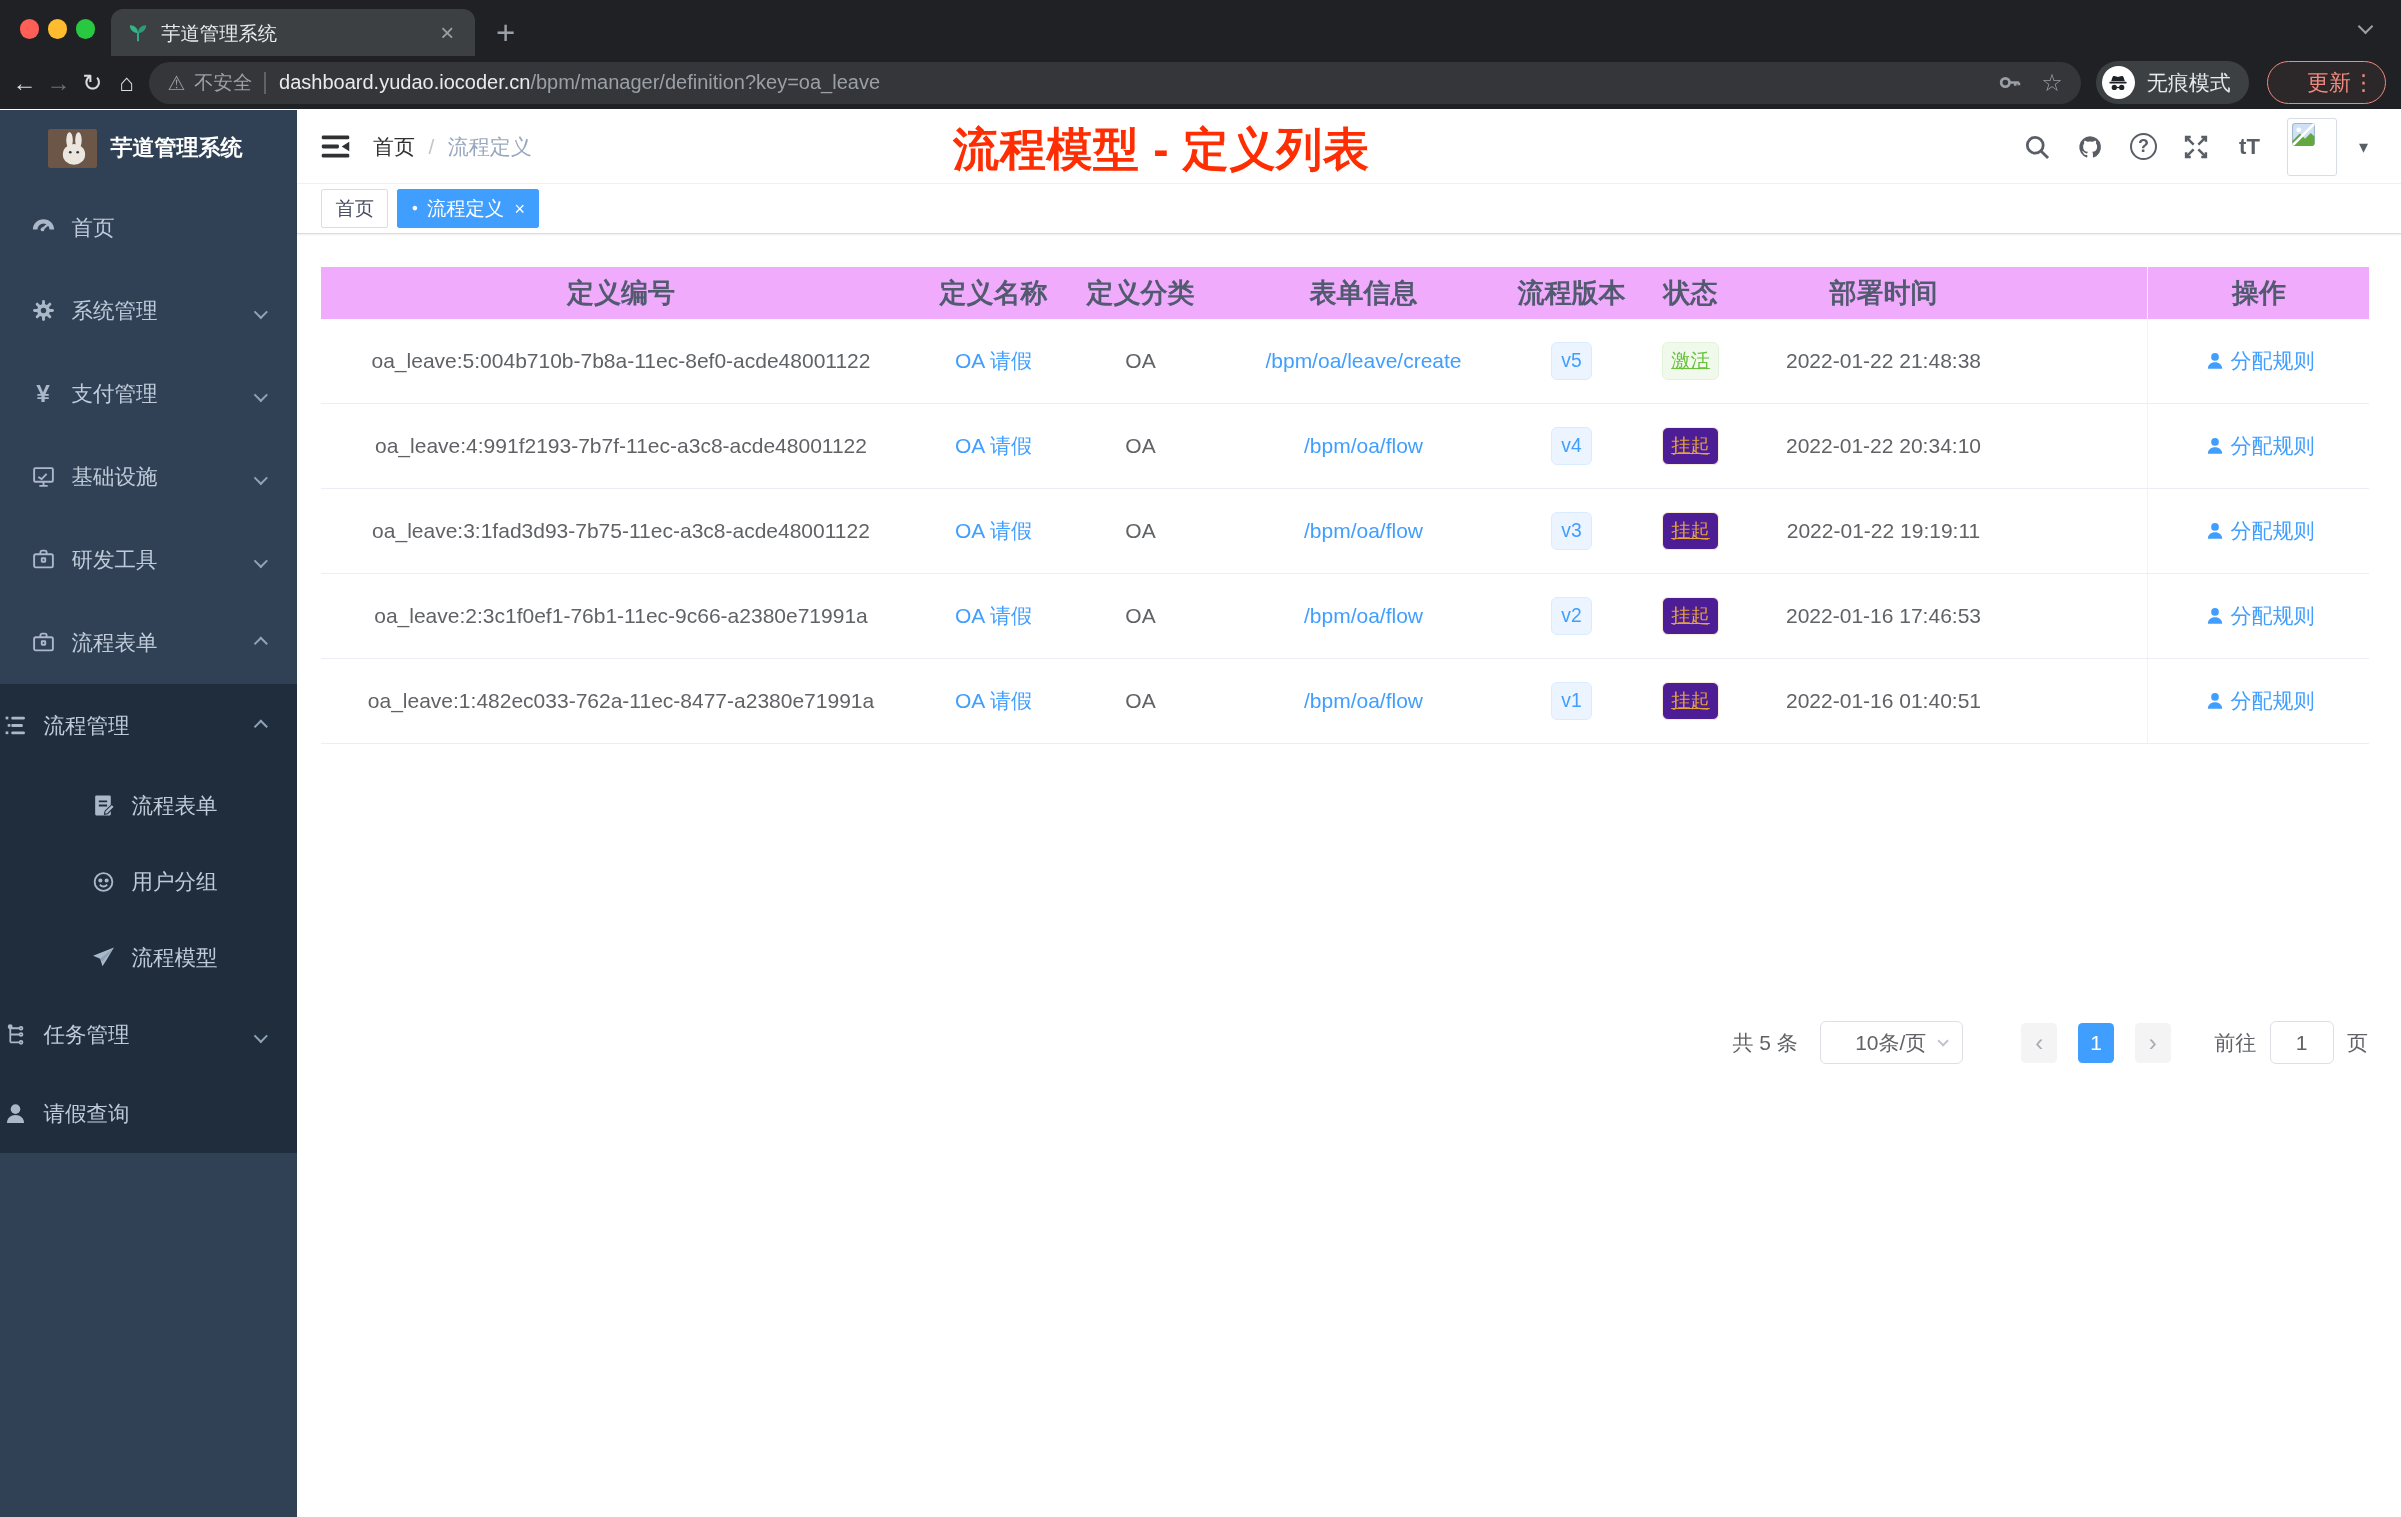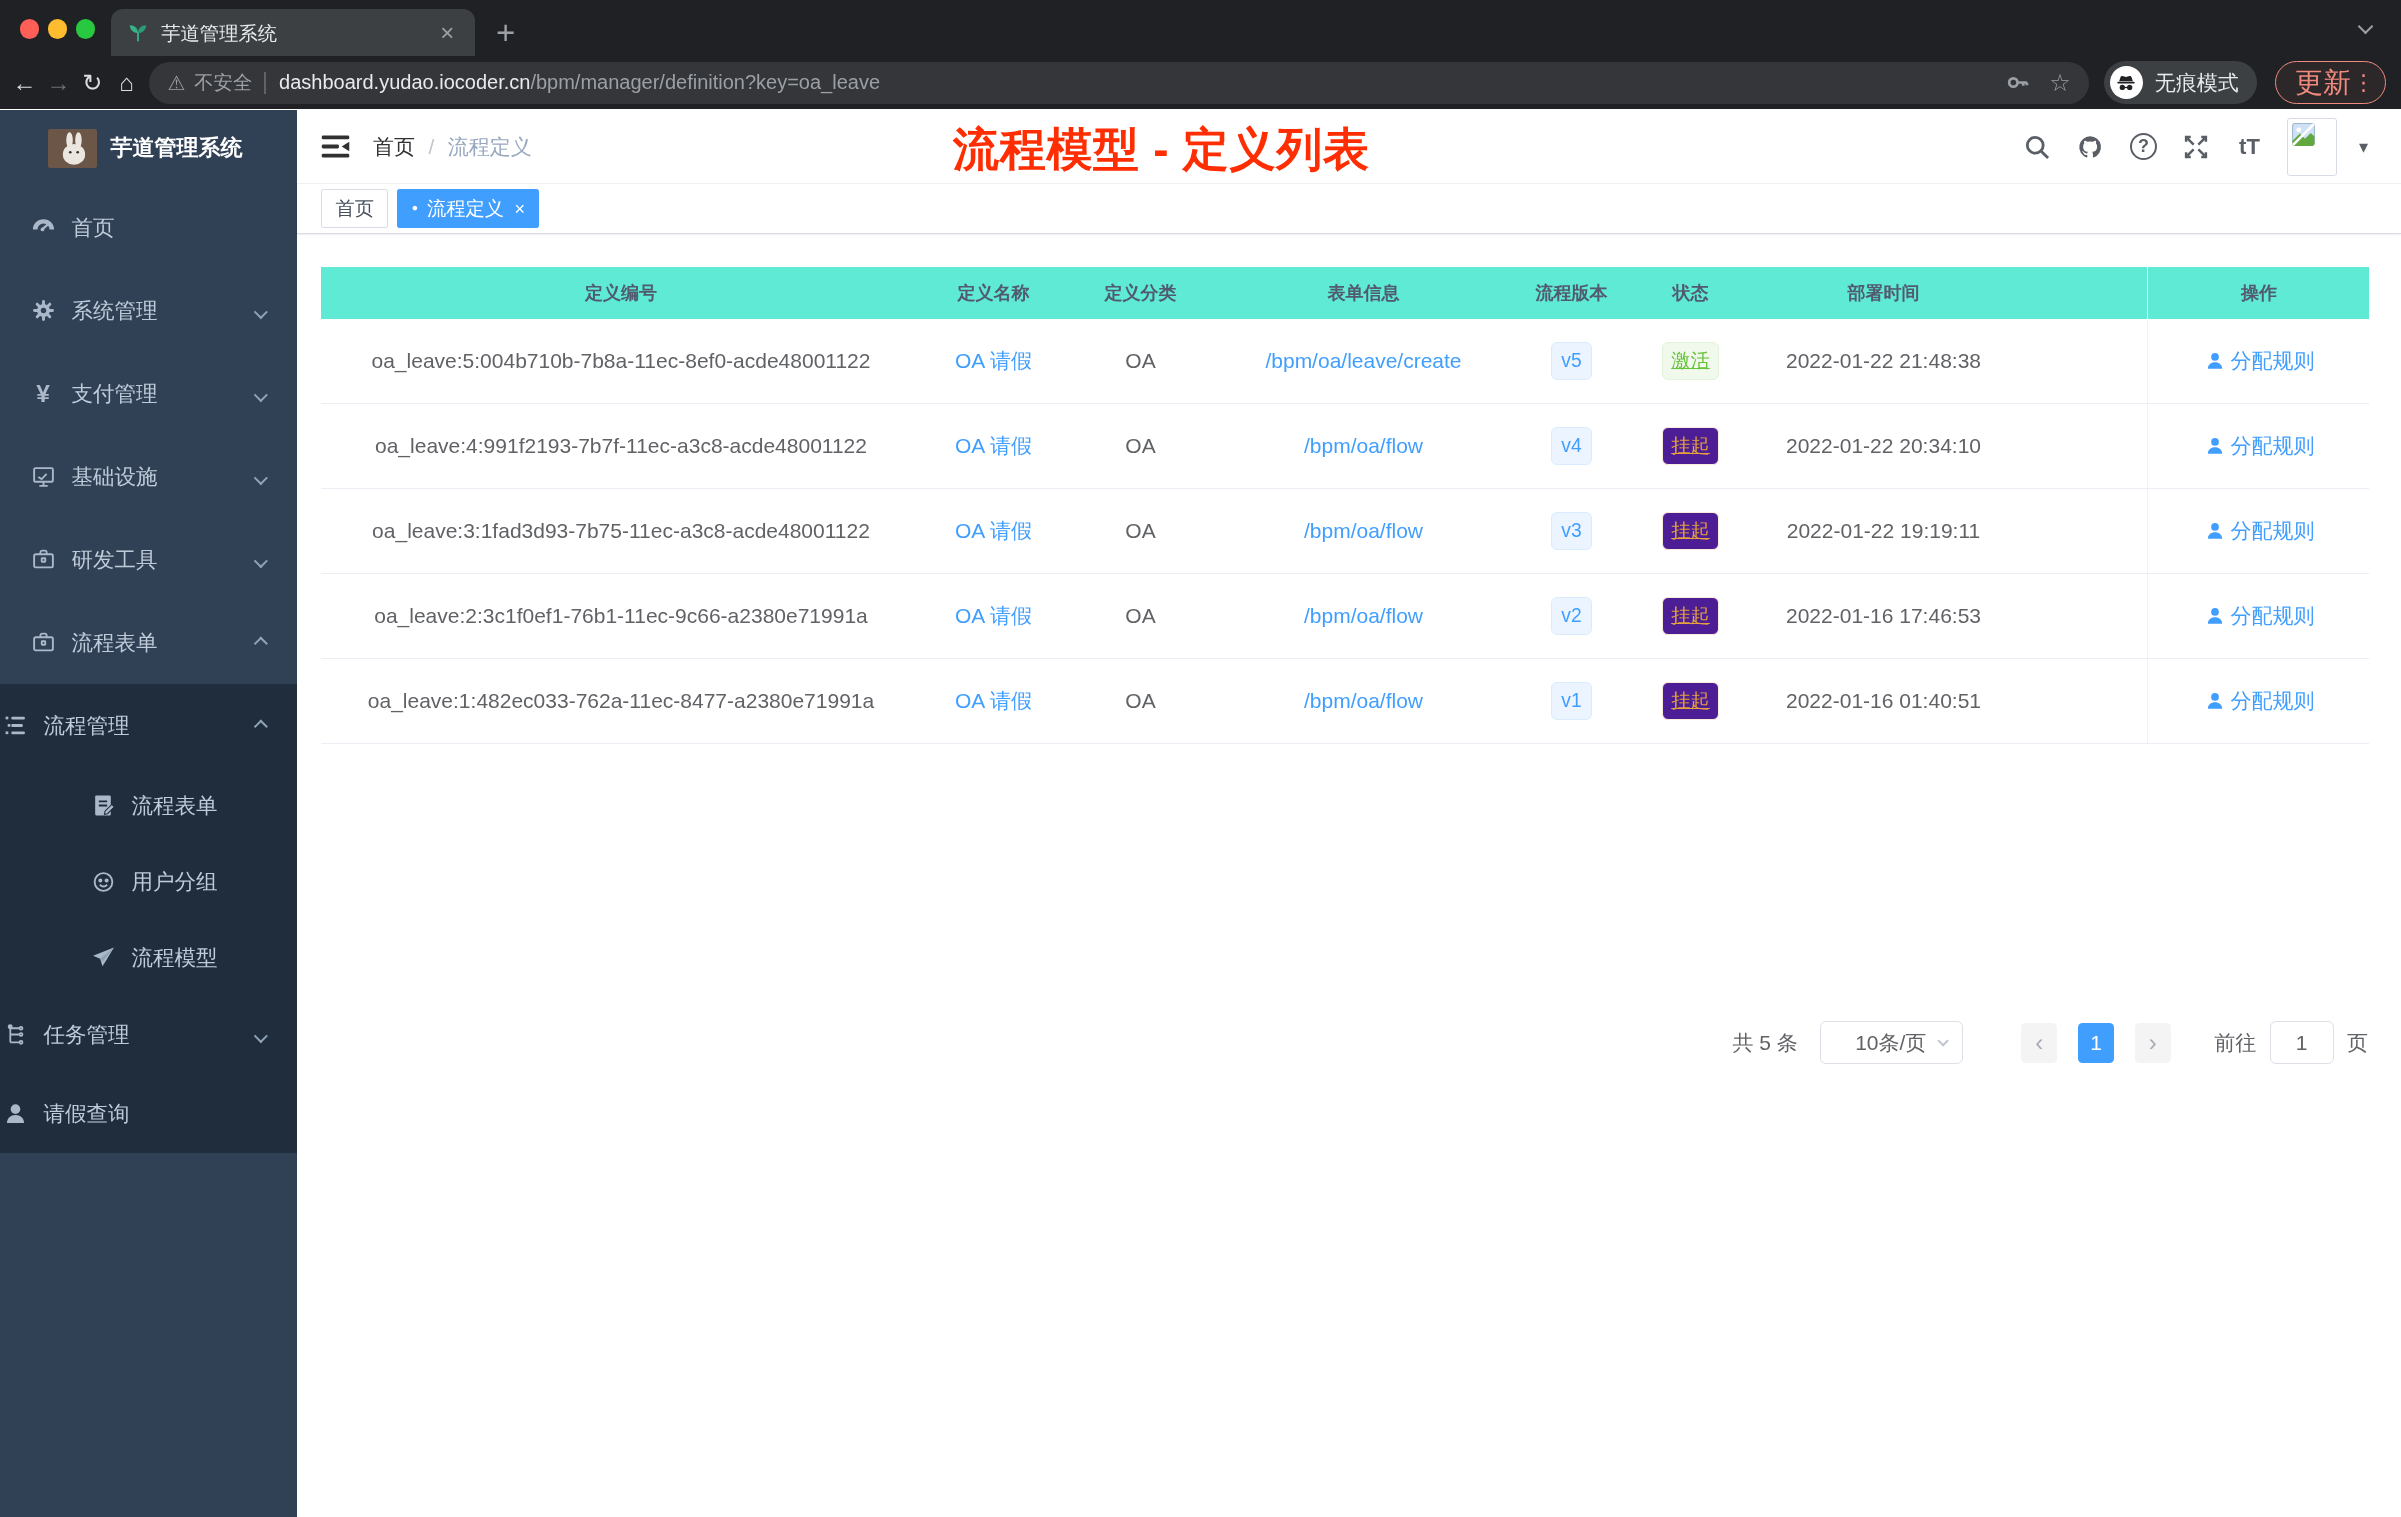--- a/index.html
+++ b/index.html
@@ -40,21 +40,21 @@
   .url .host{color:var(--chrome-txt);} .url .path{color:var(--chrome-dim);}
   .keyicon{width:25px; height:25px; margin-right:19.3px; flex:none;}
   .staricon{color:var(--chrome-dim); font-size:24px; flex:none;}
   .incog{display:flex; align-items:center; background:var(--chrome-mid); border-radius:22px; height:43px;
          padding:0 18px 0 6px; margin-right:18px; flex:none;}
   .incog .circ{width:33px; height:33px; background:#fff; border-radius:50%; display:flex; align-items:center; justify-content:center;}
   .incog .circ svg{width:22px; height:22px;}
   .incog .lbl{color:var(--chrome-txt); font-size:21px; margin-left:12px;}
   .update{display:flex; align-items:center; height:43px; border:1.9px solid #f08a7e; border-radius:22px;
           padding:0 9px 0 19.3px; background:rgba(240,138,126,.06); flex:none;}
-  .update .lbl{color:#f08a7e; font-size:28px;}
+  .update .lbl{color:#f08a7e; font-size:22px;margin-left:20px;}
   .update .kebab{color:#f08a7e; font-size:22px; width:25px; text-align:center; letter-spacing:0;}
 
   
   .app{position:absolute; left:0; top:110px; width:2401px; bottom:0;}
   .sidebar{position:absolute; left:0; top:0; width:297px; height:100%; background:var(--sidebar);
            display:flex; flex-direction:column;}
   .logo{height:76px; display:flex; align-items:center; padding-left:48px; flex:none;}
   .logo .pic{width:49px; height:39px; border-radius:3px; background:#6b5648; margin-right:13.4px; overflow:hidden; flex:none;}
   .logo .pic svg{width:100%; height:100%;}
   .logo .apptitle{color:#fff; font-size:22px; font-weight:bold; white-space:nowrap;}
@@ -95,21 +95,21 @@
   .tag{height:39px; display:flex; align-items:center; padding:0 13.4px; border:0.7px solid #d8dce5;
        background:#fff; color:#495060; font-size:19.3px; border-radius:2.2px;}
   .tag.active{background:var(--blue); border-color:var(--blue); color:#fff;}
   .tag .dot{font-size:10.4px; margin-right:9px; line-height:1;}
   .tag .x{font-size:18px; margin-left:10.4px; line-height:1;}
 
   
   .content{position:relative;}
   .table{position:absolute; left:24px; top:33px; width:2048px; background:#fff;}
   .trow{display:flex; align-items:center;}
-  .thead{height:52px; background:#5eead4; font-weight:bold; color:var(--head); font-size:18px;}
+  .thead{height:52px; background:#f0abfc; font-weight:bold; color:var(--head); font-size:27px;}
   .tbody{height:85px; border-bottom:0.7px solid var(--row-border); font-size:21px; color:var(--cell); background:#fff;}
   .c{flex:none; text-align:center; overflow:hidden; white-space:nowrap;}
   .c1{width:600px;} .c2{width:145px;} .c3{width:149px;} .c4{width:297px;}
   .c5{width:119px;} .c6{width:119px;} .c7{width:267px;} .csp{width:130px;} .c8{width:223px;}
   .c8{border-left:1.5px solid #f2f3f5; align-self:stretch; display:flex; align-items:center; justify-content:center;}
   .link{color:var(--blue); cursor:pointer;}
   .vbadge{display:inline-block; padding:6.7px 9.7px; background:#ecf5ff; border:0.7px solid #d9ecff; border-radius:6px;
           color:var(--blue); font-size:19.3px; line-height:1.15;}
   .sbadge{display:inline-block; padding:6.7px 8.2px; border-radius:6px; font-size:19.3px; line-height:1.15;text-decoration:underline;}
   .sbadge.green{background:#f0f9eb; border:0.7px solid #e1f3d8; color:#67c23a;}

